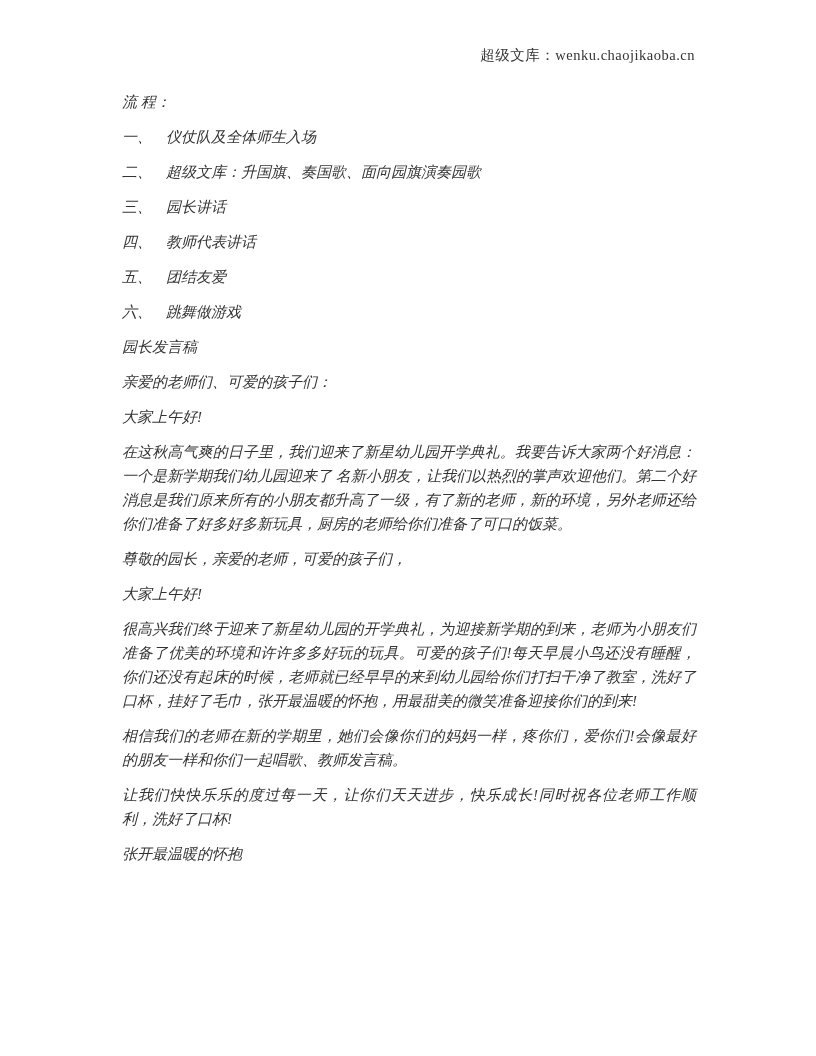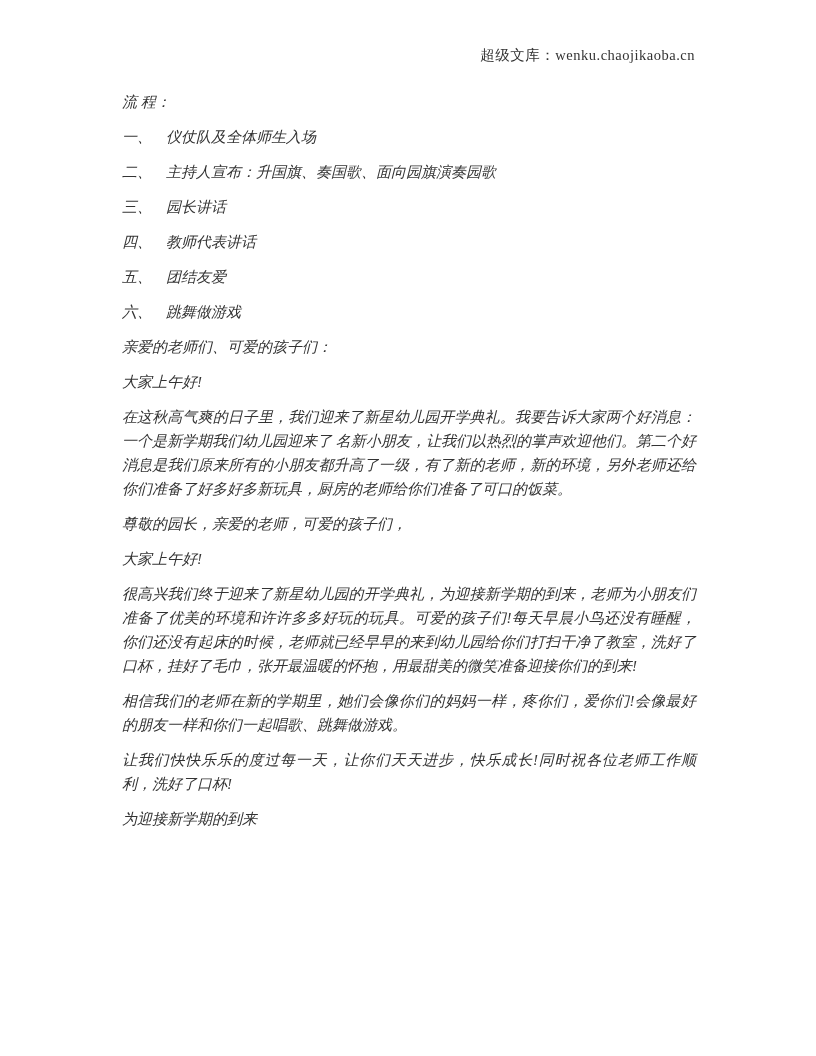--- a/index.html
+++ b/index.html
@@ -44,32 +44,33 @@
 
   <div class="doc-header">
     <span>超级文库：wenku.chaojikaoba.cn</span>
   </div>
 
   <div class="doc-body">
 
     <p class="line">流 程：</p>
 
     <p class="line agenda"><span class="num">一、</span><span>仪仗队及全体师生入场</span></p>
-    <p class="line agenda"><span class="num">二、</span><span>主持人宣布：升国旗、奏国歌、面向园旗演奏园歌</span></p>
+    <p class="line agenda"><span class="num">二、</span><span>超级文库：升国旗、奏国歌、面向园旗演奏园歌</span></p>
     <p class="line agenda"><span class="num">三、</span><span>园长讲话</span></p>
     <p class="line agenda"><span class="num">四、</span><span>教师代表讲话</span></p>
     <p class="line agenda"><span class="num">五、</span><span>团结友爱</span></p>
     <p class="line agenda"><span class="num">六、</span><span>跳舞做游戏</span></p>
 
+    <p class="line">园长发言稿</p>
     <p class="line">亲爱的老师们、可爱的孩子们：</p>
     <p class="line">大家上午好!</p>
     <p class="para">在这秋高气爽的日子里，我们迎来了新星幼儿园开学典礼。我要告诉大家两个好消息：一个是新学期我们幼儿园迎来了 名新小朋友，让我们以热烈的掌声欢迎他们。第二个好消息是我们原来所有的小朋友都升高了一级，有了新的老师，新的环境，另外老师还给你们准备了好多好多新玩具，厨房的老师给你们准备了可口的饭菜。</p>
 
     <p class="line">尊敬的园长，亲爱的老师，可爱的孩子们，</p>
     <p class="line">大家上午好!</p>
     <p class="para">很高兴我们终于迎来了新星幼儿园的开学典礼，为迎接新学期的到来，老师为小朋友们准备了优美的环境和许许多多好玩的玩具。可爱的孩子们!每天早晨小鸟还没有睡醒，你们还没有起床的时候，老师就已经早早的来到幼儿园给你们打扫干净了教室，洗好了口杯，挂好了毛巾，张开最温暖的怀抱，用最甜美的微笑准备迎接你们的到来!</p>
-    <p class="para">相信我们的老师在新的学期里，她们会像你们的妈妈一样，疼你们，爱你们!会像最好的朋友一样和你们一起唱歌、跳舞做游戏。</p>
+    <p class="para">相信我们的老师在新的学期里，她们会像你们的妈妈一样，疼你们，爱你们!会像最好的朋友一样和你们一起唱歌、教师发言稿。</p>
     <p class="para">让我们快快乐乐的度过每一天，让你们天天进步，快乐成长!同时祝各位老师工作顺利，洗好了口杯!</p>
 
-    <p class="line">为迎接新学期的到来</p>
+    <p class="line">张开最温暖的怀抱</p>
 
   </div>
 </div>
 
 </body></html>

